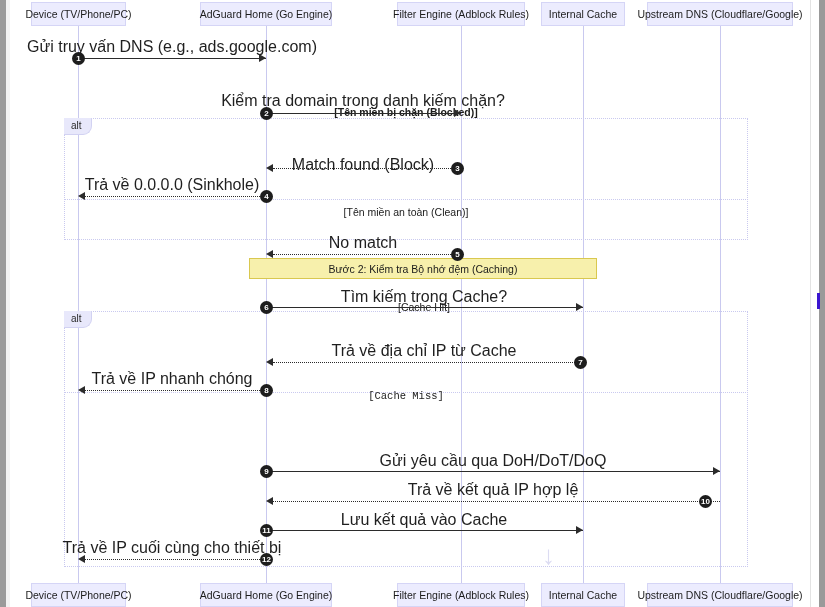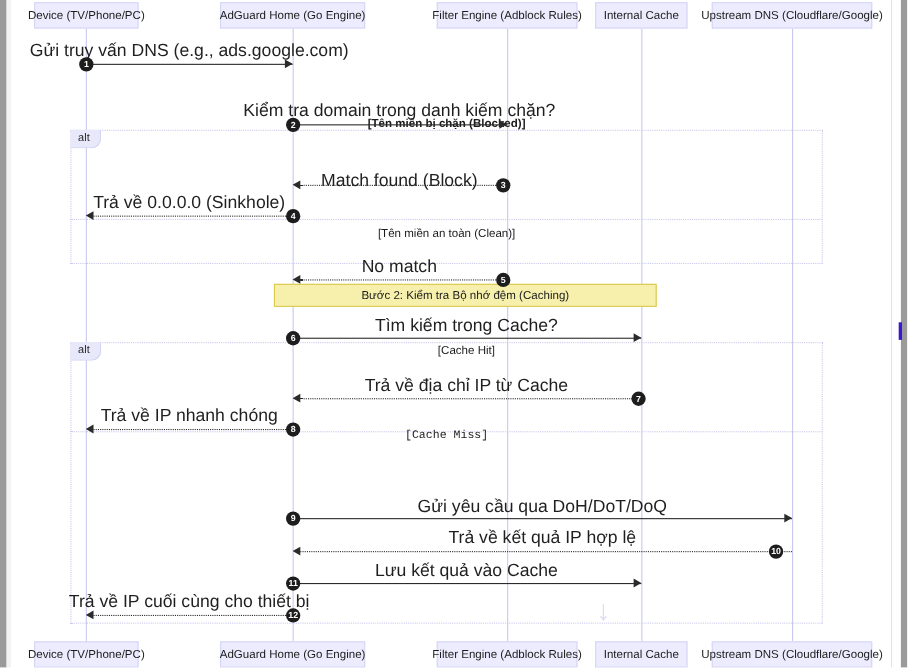--- a/index.html
+++ b/index.html
@@ -210,21 +210,21 @@
 
   <div class="fragment" style="left:64px; top:118px; width:684px; height:122px;"></div>
   <div class="fragment-label" style="left:64px; top:118px;">alt</div>
   <div class="fragment-divider" style="left:64px; top:199px; width:684px;"></div>
   <div class="condition" style="left:64px; top:106px; width:684px;font-weight:bold;">[Tên miền bị chặn (Blocked)]</div>
   <div class="condition" style="left:64px; top:206px; width:684px;">[Tên miền an toàn (Clean)]</div>
 
   <div class="fragment" style="left:64px; top:311px; width:684px; height:256px;"></div>
   <div class="fragment-label" style="left:64px; top:311px;">alt</div>
   <div class="fragment-divider" style="left:64px; top:392px; width:684px;"></div>
-  <div class="condition" style="left:64px; top:313px; width:684px;padding-left:36px;">[Cache Hit]</div>
+  <div class="condition" style="left:64px; top:301px; width:684px;padding-left:36px;">[Cache Hit]</div>
   <div class="condition" style="left:64px; top:390px; width:684px;font-family:Liberation Mono, monospace;">[Cache Miss]</div>
 
   <div class="note" style="left:249px; top:258px; width:348px;">
       <span>Bước 2: Kiểm tra Bộ nhớ đệm (Caching)</span>
     </div>
 
   <div class="msg-label" style="left:172px; top:38px;">Gửi truy vấn DNS (e.g., ads.google.com)</div>
   <div class="msg-line solid" style="left:78px; top:58px; width:188px;"></div>
   <div class="arrowhead right" style="left:259px; top:54px;"></div>
   <div class="seq-num" style="left:72px; top:52px;">1</div>

